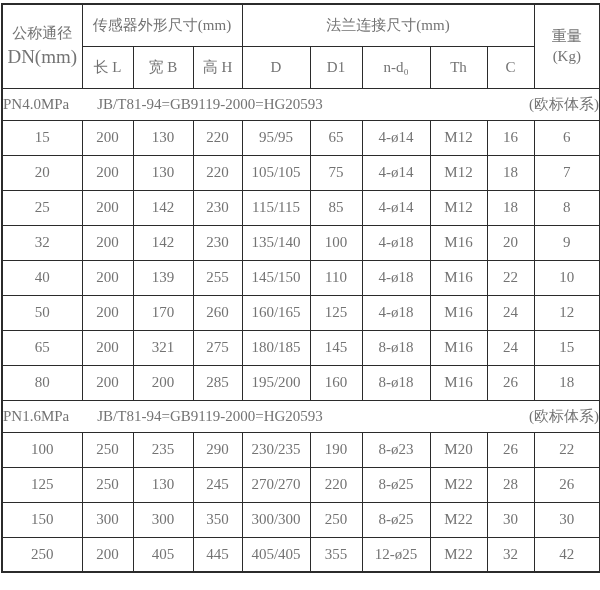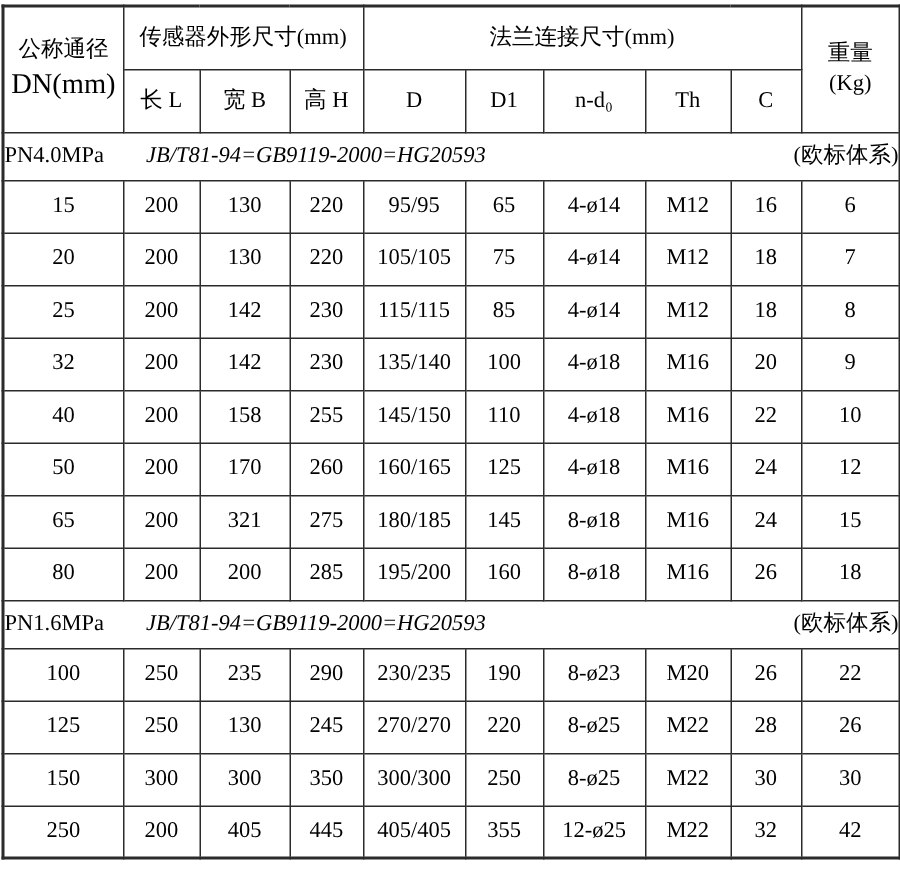--- a/index.html
+++ b/index.html
@@ -15,21 +15,21 @@
     padding: 3px 1px 3px 1px;
     overflow: hidden;
   }
   table.spec {
     border-collapse: collapse;
     table-layout: fixed;
     width: 598px;
     height: 507px;
     border: 2px solid #2b2b2b;
     font-family: "Liberation Serif", "DejaVu Serif", serif;
-    color: #000000;
+    color: #737373;
   }
   table.spec th, table.spec td {
     border: 1px solid #2b2b2b;
     text-align: center;
     vertical-align: middle;
     padding: 0;
     font-weight: normal;
     font-size: 15px;
     line-height: 1.25;
     overflow: hidden;
@@ -41,21 +41,21 @@
   tr.data { height: 35px; margin-left: 28px; }
   .two-line div { line-height: 1.35; }
   .dn-sub { font-size: 19px; letter-spacing: 0px; }
   td.section-cell { padding: 0 10px; }
   .section-flex {
     display: flex;
     align-items: flex-start;
     width: 100%;
     font-size: 15px;
   }
-  .section-flex .std { margin-left: 28px; font-style: italic; }
+  .section-flex .std { margin-left: 28px; }
   .section-flex .note { margin-left: auto; }
 </style>
 </head>
 <body>
 
 <div class="page">
 <table class="spec">
   <colgroup>
     <col style="width:80px">
         <col style="width:51px">
@@ -147,21 +147,21 @@
     <td>135/140</td>
     <td>100</td>
     <td>4-ø18</td>
     <td>M16</td>
     <td>20</td>
     <td>9</td>
   </tr>
   <tr class="data">
     <td>40</td>
     <td>200</td>
-    <td>158</td>
+    <td>139</td>
     <td>255</td>
     <td>145/150</td>
     <td>110</td>
     <td>4-ø18</td>
     <td>M16</td>
     <td>22</td>
     <td>10</td>
   </tr>
   <tr class="data">
     <td>50</td>

